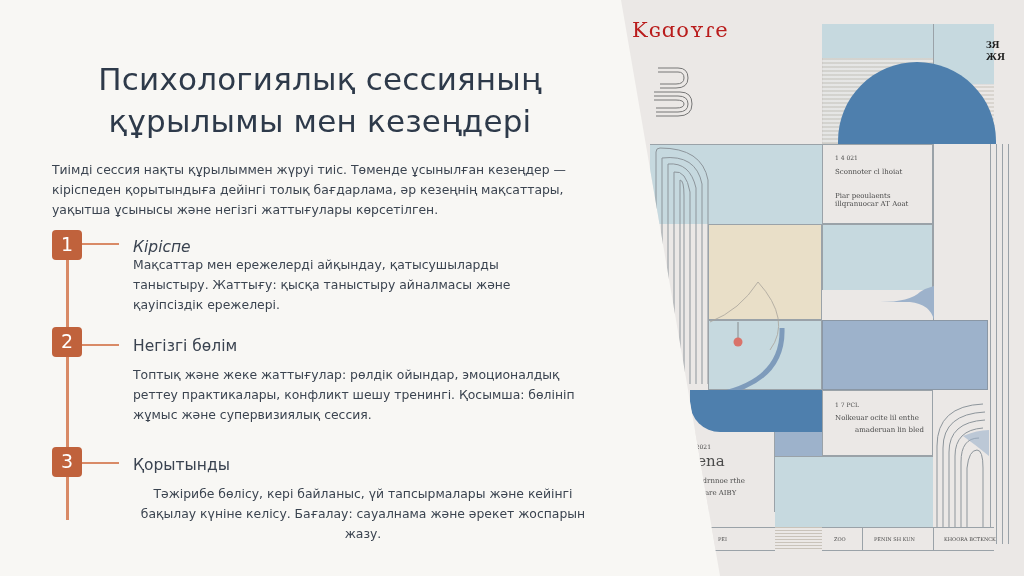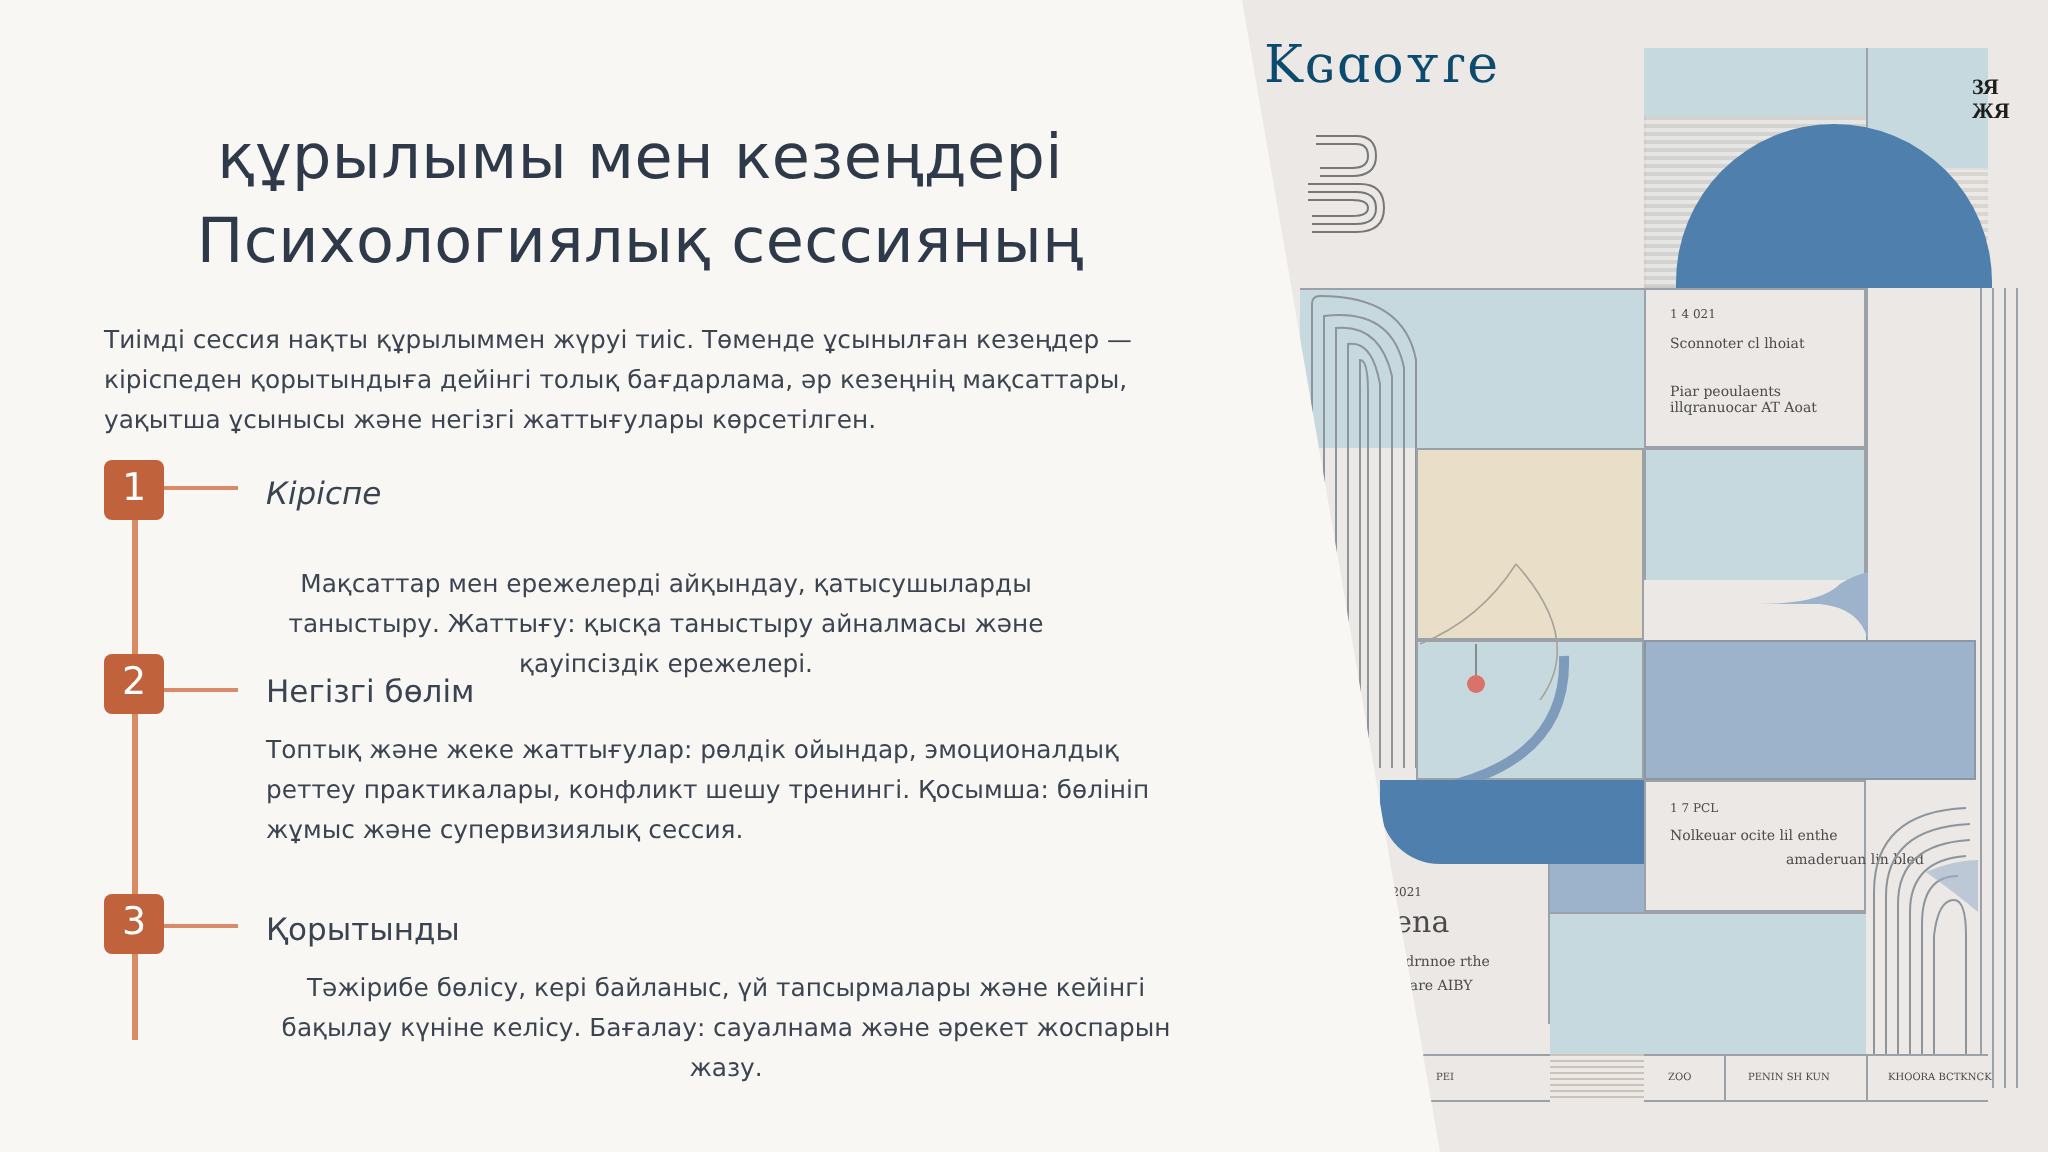--- a/index.html
+++ b/index.html
@@ -48,52 +48,52 @@
     }
     .blk { position: absolute; box-sizing: border-box; }
     .art-text { position: absolute; font-family: "DejaVu Serif", serif; color: #4a4a4a; }
   </style>
 </head>
 <body>
 
 <div class="slide">
 
   <div class="title">
+    <div>Психологиялық сессияның</div>
     <div>құрылымы мен кезеңдері</div>
-    <div>Психологиялық сессияның</div>
   </div>
 
   <div class="intro">Тиімді сессия нақты құрылыммен жүруі тиіс. Төменде ұсынылған кезеңдер — кіріспеден қорытындыға дейінгі толық бағдарлама, әр кезеңнің мақсаттары, уақытша ұсынысы және негізгі жаттығулары көрсетілген.</div>
 
   <div class="timeline-line" style="top:258px;height:262px;"></div>
 
   <div>
     <div class="badge" style="top:230px;">1</div>
     <div class="connector" style="top:243px;"></div>
     <div class="step-title" style="top:237px;font-style:italic;">Кіріспе</div>
-    <div class="step-desc" style="top:282px;width:400px;text-align:center;">Мақсаттар мен ережелерді айқындау, қатысушыларды таныстыру. Жаттығу: қысқа таныстыру айналмасы және қауіпсіздік ережелері.</div>
+    <div class="step-desc" style="top:255px;width:400px;">Мақсаттар мен ережелерді айқындау, қатысушыларды таныстыру. Жаттығу: қысқа таныстыру айналмасы және қауіпсіздік ережелері.</div>
   </div>
 
   <div>
     <div class="badge" style="top:327px;">2</div>
     <div class="connector" style="top:344px;"></div>
     <div class="step-title" style="top:336px;">Негізгі бөлім</div>
     <div class="step-desc" style="top:365px;">Топтық және жеке жаттығулар: рөлдік ойындар, эмоционалдық реттеу практикалары, конфликт шешу тренингі. Қосымша: бөлініп жұмыс және супервизиялық сессия.</div>
   </div>
 
   <div>
     <div class="badge" style="top:447px;">3</div>
     <div class="connector" style="top:462px;"></div>
     <div class="step-title" style="top:455px;">Қорытынды</div>
     <div class="step-desc" style="top:484px;text-align:center;">Тәжірибе бөлісу, кері байланыс, үй тапсырмалары және кейінгі бақылау күніне келісу. Бағалау: сауалнама және әрекет жоспарын жазу.</div>
   </div>
 
   <div class="art">
 
-    <div class="art-text" style="left:632px;top:18px;font-size:26px;letter-spacing:1px;color:#0c4a6e;">Kɢɑoʏɾe</div>
+    <div class="art-text" style="left:632px;top:18px;font-size:21px;letter-spacing:1px;color:#b91c1c;">Kɢɑoʏɾe</div>
 
     <svg class="blk" style="left:648px;top:62px;" width="50" height="64" viewBox="0 0 50 64">
       <g fill="none" stroke="#777" stroke-width="1">
         <path d="M10 6 H30 Q40 6 40 16 Q40 26 28 26 H12"></path>
         <path d="M10 10 H30 Q36 10 36 16 Q36 22 28 22 H12"></path>
         <path d="M6 30 H32 Q44 30 44 42 Q44 54 30 54 H8"></path>
         <path d="M6 34 H30 Q40 34 40 42 Q40 50 30 50 H8"></path>
         <path d="M6 38 H28 Q36 38 36 42 Q36 46 28 46 H8"></path>
       </g>
     </svg>
@@ -140,21 +140,21 @@
       <line x1="38" y1="52" x2="38" y2="70" stroke="#777" stroke-width="0.8"></line>
       <circle cx="38" cy="72" r="4.5" fill="#d9736a"></circle>
     </svg>
 
     <div class="blk" style="left:690px;top:390px;width:132px;height:42px;background:#4e7fad;border-radius:0 0 0 30px;"></div>
     <div class="blk" style="left:775px;top:432px;width:47px;height:24px;background:#9db2cb;"></div>
 
     <div class="blk" style="left:822px;top:390px;width:111px;height:66px;background:#ebe8e6;border:1px solid #9aa2a8;"></div>
     <div class="art-text" style="left:835px;top:401px;font-size:6px;">1 7 PCL</div>
     <div class="art-text" style="left:835px;top:414px;font-size:7px;">Nolkeuar ocite lil enthe</div>
-    <div class="art-text" style="left:873px;top:426px;font-size:7px;padding-left:20px;">amaderuan lin bled</div>
+    <div class="art-text" style="left:835px;top:426px;font-size:7px;padding-left:20px;">amaderuan lin bled</div>
 
     <svg class="blk" style="left:933px;top:396px;" width="60" height="150" viewBox="0 0 60 150">
       <g fill="none" stroke="#8d959b" stroke-width="1">
         <path d="M4 150 V50 Q4 10 50 8"></path>
         <path d="M10 150 V52 Q10 18 52 16"></path>
         <path d="M16 150 V56 Q16 26 52 24"></path>
         <path d="M22 150 V60 Q22 34 50 32"></path>
         <path d="M28 150 V66 Q28 42 46 42"></path>
         <path d="M34 150 V72 Q36 54 44 54 Q50 54 50 72 V150"></path>
       </g>

